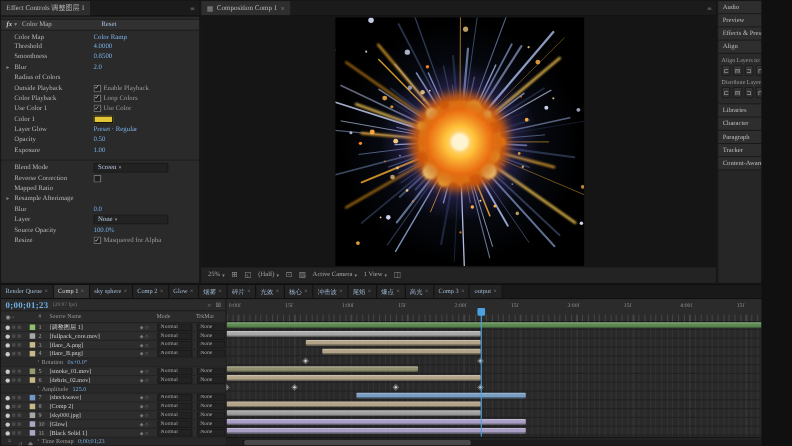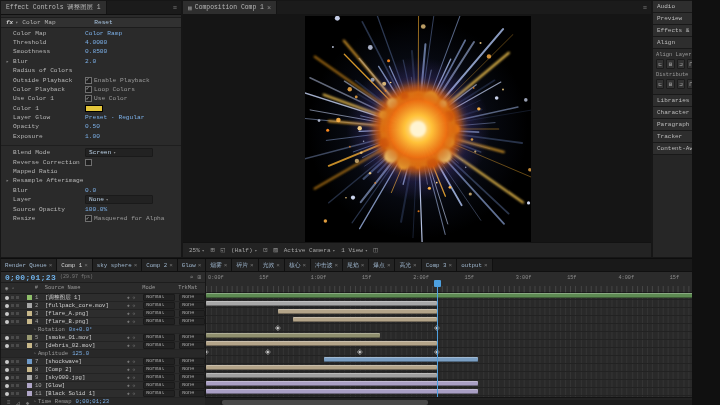--- a/index.html
+++ b/index.html
@@ -1,17 +1,17 @@
 <!DOCTYPE html>
 <html><head>
 <meta charset="utf-8">
 <style>
   html,body{margin:0;padding:0;background:#101010;}
   #app{position:relative;width:692px;height:405px;overflow:hidden;background:#232323;
-       font-family:Liberation Mono, monospace;color:#c3c3c3;-webkit-font-smoothing:antialiased;}
+       font-family:Liberation Serif, serif;color:#c3c3c3;-webkit-font-smoothing:antialiased;}
   .panel{position:absolute;background:#2a2a2a;border:1px solid #161616;box-sizing:border-box;}
   .tabbar{height:13px;background:#1b1b1b;display:flex;align-items:stretch;border-bottom:1px solid #101010;}
   .tab{display:flex;align-items:center;gap:3px;padding:0 5px;font-size:6.4px;color:#b8b8b8;
        background:#2e2e2e;border-right:1px solid #141414;white-space:nowrap;}
   .tab .close{color:#8a8a8a;font-size:7px;}
   .menu-ic{margin-left:auto;color:#7d7d7d;font-size:7px;padding:0 4px;display:flex;align-items:center;}
 
   
   #ec{left:0;top:0;width:182px;height:258px;}
   #ec-rows{padding-top:2px;}

